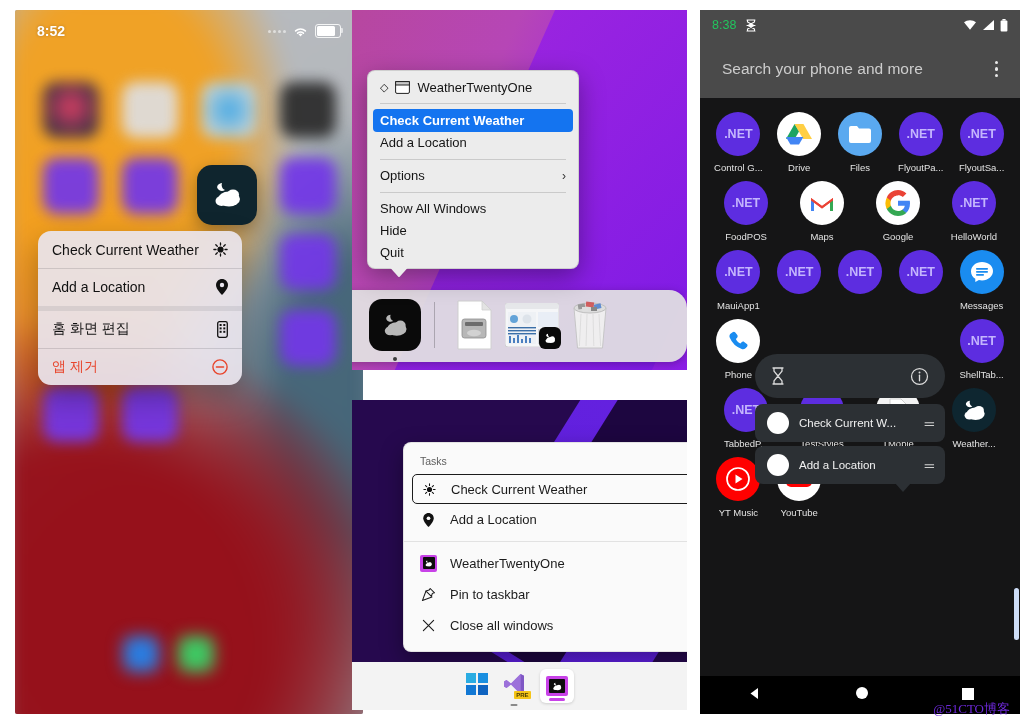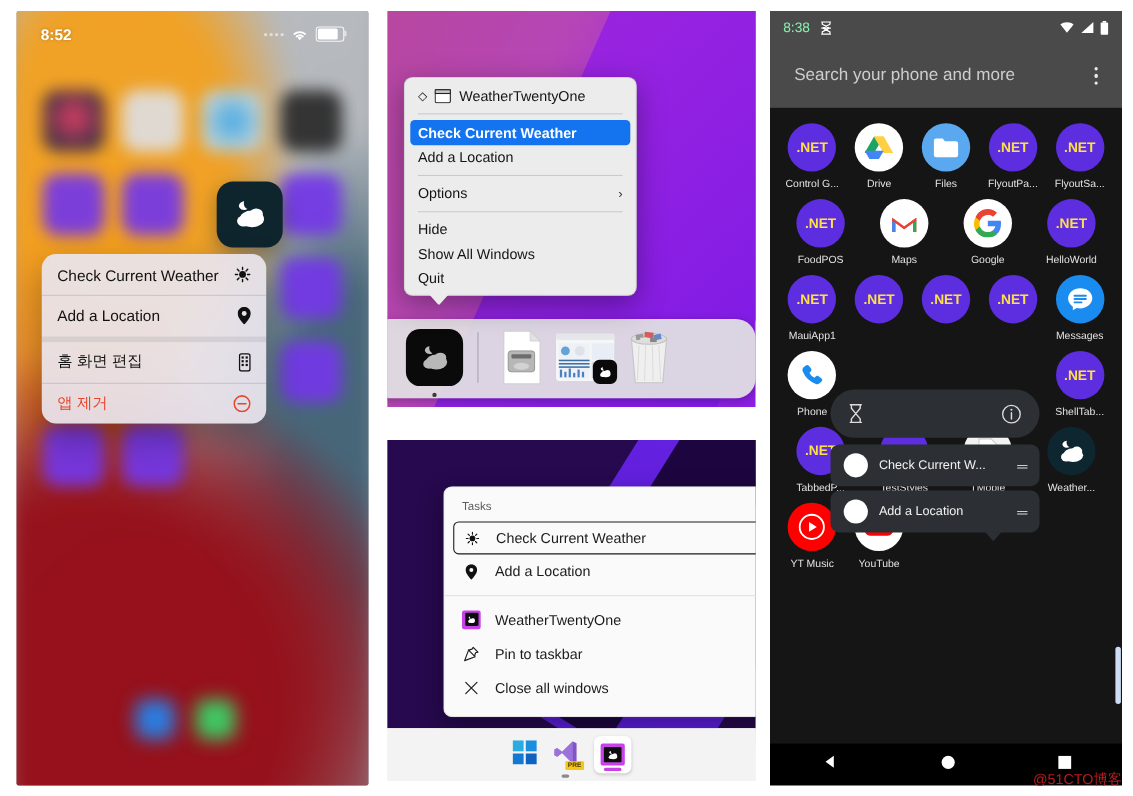--- a/index.html
+++ b/index.html
@@ -4,21 +4,21 @@
 <style>
   html,body{margin:0;padding:0;background:#fff;}
   body{width:1030px;height:724px;position:relative;overflow:hidden;
        font-family:"Liberation Sans", sans-serif;}
 
   
   .panel{position:absolute;overflow:hidden;}
 
   
   #ios{left:15px;top:10px;width:320px;height:704px;border-radius:2px;
-       background:#9aa0a6;}
+       background:#9aa0a6;padding-left:28px;}
   #ios .wall{position:absolute;inset:0;
      background:
        radial-gradient(circle at 18% 88%, rgba(150,15,25,.95) 0 26%, rgba(150,15,25,0) 46%),
        radial-gradient(circle at 40% 84%, rgba(140,20,30,.75) 0 20%, rgba(140,20,30,0) 40%),
        radial-gradient(ellipse 60% 40% at 30% 20%, rgba(243,160,30,.95) 0 50%, rgba(243,160,30,0) 82%),
        radial-gradient(ellipse 40% 30% at 20% 42%, rgba(236,130,30,.9) 0 45%, rgba(236,130,30,0) 85%),
        radial-gradient(ellipse 50% 45% at 95% 55%, rgba(60,95,115,.9) 0 40%, rgba(60,95,115,0) 85%),
        linear-gradient(160deg,#b9bcc0 0%,#b1b5ba 45%,#9fa6ac 70%,#8d969d 100%);
      filter:blur(9px);transform:scale(1.06);}
   #ios .statusbar{position:absolute;left:0;top:0;width:100%;height:42px;
@@ -98,56 +98,56 @@
   #win .jl-title{font-size:10.5px;color:#5d5d5d;padding:4px 16px 7px;}
   #win .jl{display:flex;align-items:center;gap:13px;height:31px;padding:0 16px;
      font-size:13px;color:#1b1b1b;}
   #win .jl.sel{border:1.4px solid #1b1b1b;border-radius:5px;margin:0 8px;padding:0 8px;height:28px;}
   #win .jlsep{height:.8px;background:#e2e2e2;margin:6px 0;}
   #win .jl .ic{width:17px;display:flex;justify-content:center;align-items:center;flex:0 0 17px;}
 
   
   #droid{left:700px;top:10px;width:320px;height:704px;background:#151516;}
   #droid .statusbar{height:30px;background:#4a4a4a;display:flex;align-items:center;
-     justify-content:space-between;padding:0 12px;color:#86efac;font-size:12.5px;}
+     justify-content:space-between;padding:0 12px;color:#22c55e;font-size:12.5px;}
   #droid .sb-right{display:flex;align-items:center;gap:5px;}
   #droid .searchbar{height:58px;background:#4a4a4a;display:flex;align-items:center;
      justify-content:space-between;padding:0 22px 0 22px;gap:20px;}
   #droid .searchbar .ph{color:#cdcdcd;font-size:15.5px;}
   #droid .kebab{display:flex;flex-direction:column;gap:3px;}
   #droid .kebab i{width:3.5px;height:3.5px;border-radius:50%;background:#e8e8e8;display:block;}
   #droid .apps{padding:14px 0 0;}
   #droid .arow{display:flex;padding:0 8px;margin-bottom:8px;}
   #droid .app{flex:1;display:flex;flex-direction:column;align-items:center;gap:6px;}
   #droid .app .lbl{font-size:9.5px;color:#e3e3e3;max-width:58px;overflow:hidden;
      text-overflow:ellipsis;white-space:nowrap;}
   .aicon{width:44px;height:44px;border-radius:50%;display:flex;align-items:center;
      justify-content:center;overflow:hidden;}
-  .aicon.net{background:#5d2de0;color:#fde047;font-size:12.5px;font-weight:700;
+  .aicon.net{background:#5d2de0;color:#c4b5fd;font-size:12.5px;font-weight:700;
      font-family:"Liberation Sans",sans-serif;}
   #droid .navbar{position:absolute;left:0;right:0;bottom:0;height:38px;background:#000;
      display:flex;align-items:center;justify-content:space-around;}
   #droid .scroll{position:absolute;right:1px;top:578px;width:5px;height:52px;border-radius:3px;
      background:#cdddf7;}
   
   #droid .pop-sys{position:absolute;left:55px;top:344px;width:190px;height:44px;
      border-radius:22px;background:#2c3034;display:flex;align-items:center;
      justify-content:space-between;padding:0 16px;box-sizing:border-box;}
   #droid .sc1{position:absolute;left:55px;top:394px;width:190px;height:38px;border-radius:8px;
      background:#2c3034;display:flex;align-items:center;padding:0 12px;box-sizing:border-box;gap:10px;}
   #droid .sc2{position:absolute;left:55px;top:436px;width:190px;height:38px;
      border-radius:8px 8px 8px 8px;background:#2c3034;display:flex;align-items:center;
      padding:0 12px;box-sizing:border-box;gap:10px;}
   #droid .sc2::after{content:"";position:absolute;left:140px;bottom:-8px;width:16px;height:9px;
      background:#2c3034;clip-path:polygon(0 0,100% 0,50% 100%);}
   #droid .sc-dot{width:22px;height:22px;border-radius:50%;background:#fff;flex:0 0 22px;}
   #droid .sc-lbl{font-size:11.5px;color:#f1f1f1;flex:1;}
   #droid .sc-drag{color:#cfcfcf;font-size:13px;letter-spacing:-1px;}
-  .wmark{position:absolute;right:10px;bottom:6px;font-size:13px;color:#b91c1c;
-     font-family:Liberation Sans, sans-serif;}
+  .wmark{position:absolute;right:20px;bottom:6px;font-size:13px;color:#6d28d9;
+     font-family:Liberation Serif, serif;}
 </style>
 </head>
 <body>
 
 <div class="panel" id="ios">
   <div class="wall"></div>
 
   <div class="statusbar">
     <span>8:52</span>
     <span class="st-right">
@@ -351,24 +351,24 @@
     <div class="mi">
       <span>Add a Location</span>
     </div>
     <div class="msep"></div>
     <div class="mi">
       <span>Options</span>
       <span class="chev">›</span>
     </div>
     <div class="msep"></div>
     <div class="mi">
+      <span>Show All Windows</span>
+    </div>
+    <div class="mi">
       <span>Hide</span>
-    </div>
-    <div class="mi">
-      <span>Show All Windows</span>
     </div>
     <div class="mi">
       <span>Quit</span>
     </div>
     <div class="tip"></div>
   </div>
 </div>
 
 <div class="panel" id="win">
   <div class="wall">

